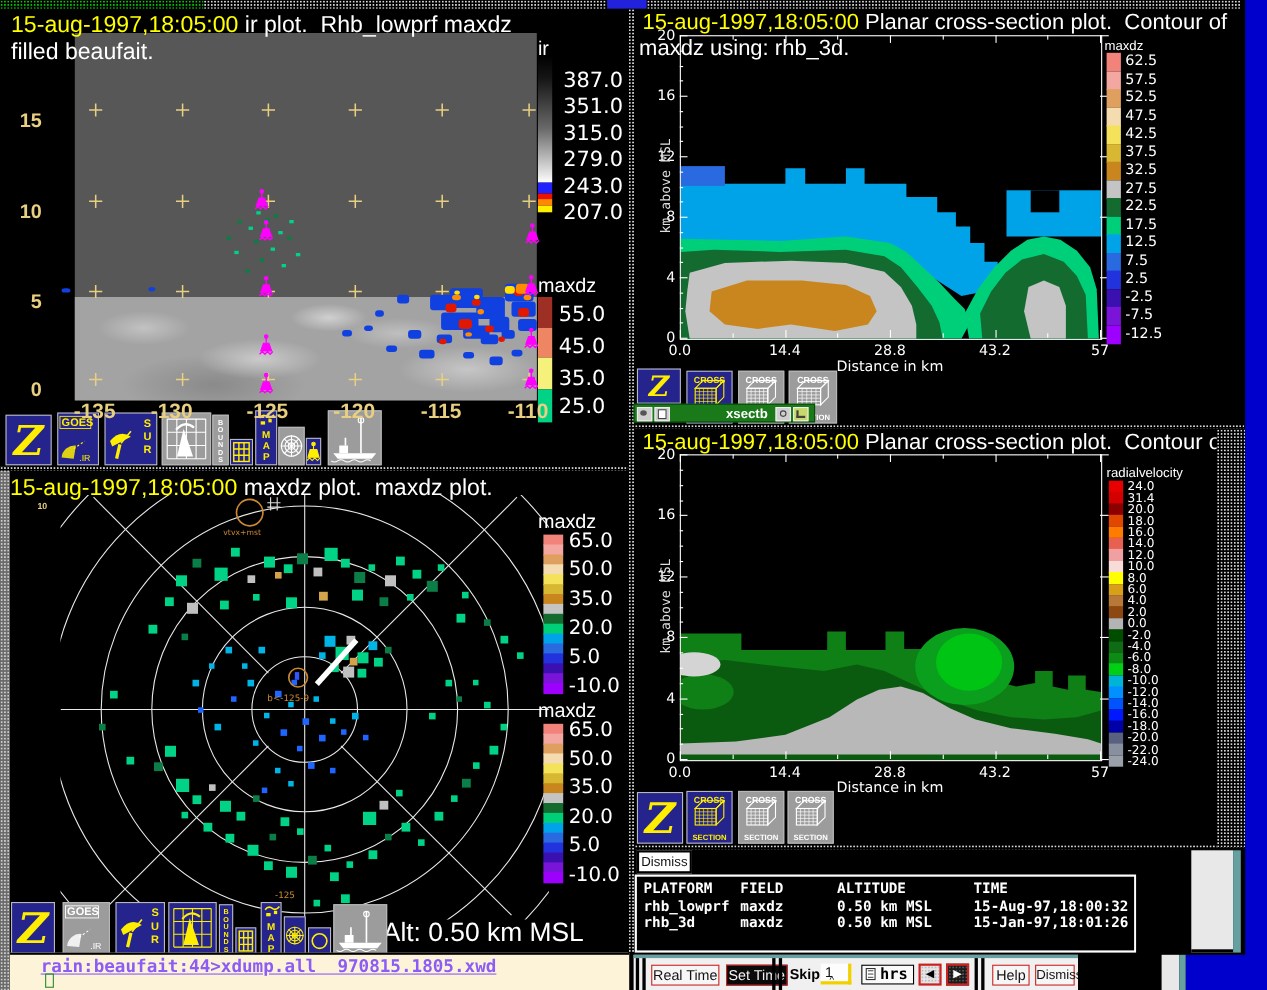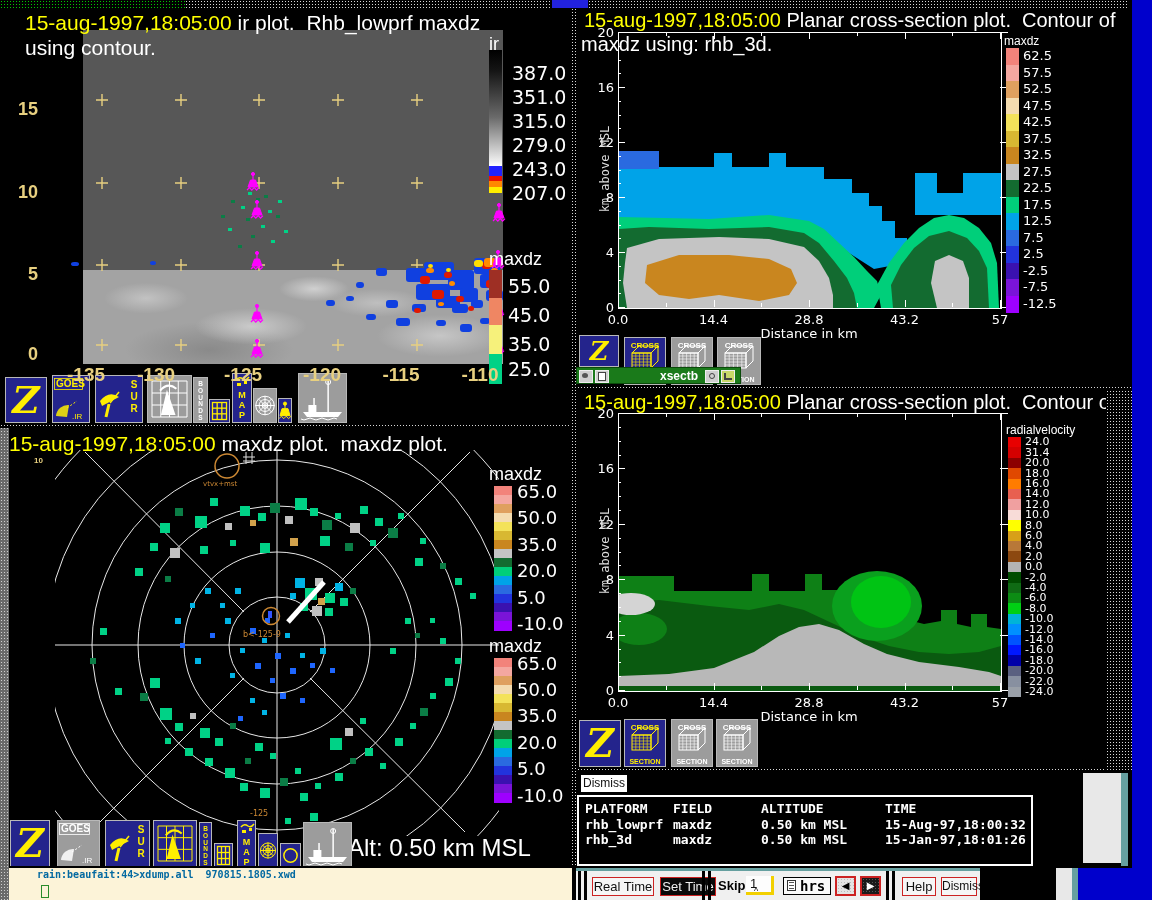--- a/index.html
+++ b/index.html
@@ -28,21 +28,21 @@
 </head>
 <body>
 
 <div id="screen">
 
   <div class="abs stipg" style="left:0;top:0;width:185px;height:8px;"></div>
   <div class="abs stip" style="left:185px;top:0;width:367px;height:8px;"></div>
   <div class="abs" style="left:552px;top:0;width:36px;height:8px;background:#2222dd;"></div>
   <div class="abs stip" style="left:588px;top:0;width:540px;height:8px;"></div>
 
-  <div class="abs" id="quad-ir" style="left:16px;top:8px;width:571px;height:416px;background:#000;">
+  <div class="abs" id="quad-ir" style="left:1px;top:8px;width:571px;height:416px;background:#000;">
     <div class="abs" style="left:67px;top:22px;width:420px;height:334px;background:#575757;">
       <div class="abs" style="left:0;top:240px;width:420px;height:94px;
         background:
          radial-gradient(60px 22px at 15% 30%, #c2c2c2 0%, rgba(0,0,0,0) 70%),
          radial-gradient(80px 26px at 40% 60%, #cacaca 0%, rgba(0,0,0,0) 70%),
          radial-gradient(70px 20px at 70% 35%, #bfbfbf 0%, rgba(0,0,0,0) 70%),
          radial-gradient(90px 30px at 85% 70%, #c6c6c6 0%, rgba(0,0,0,0) 70%),
          radial-gradient(50px 18px at 55% 20%, #d0d0d0 0%, rgba(0,0,0,0) 70%),
          radial-gradient(120px 40px at 30% 85%, #8a8a8a 0%, rgba(0,0,0,0) 70%),
          #a3a3a3;"></div>
@@ -177,21 +177,21 @@
             <path d="M476,308 l2.4,-2.4 2.4,2.4 2.4,-2.4 2.4,2.4 2.4,-2.4" fill="none" stroke-width="1.3"></path>
           </g>
           <g stroke="#ff00ff" fill="#ff00ff">
             <circle cx="482" cy="329" r="1.6"></circle>
             <line x1="482" y1="330" x2="482" y2="335" stroke-width="1.2"></line>
             <path d="M479.5,335 L484.5,335 L487,342 L477,342 Z"></path>
             <path d="M476,345 l2.4,-2.4 2.4,2.4 2.4,-2.4 2.4,2.4 2.4,-2.4" fill="none" stroke-width="1.3"></path>
           </g>
         </svg></div>
     <div class="abs qtitle" style="left:9px;top:3px;"><span class="ttime">15-aug-1997,18:05:00</span><span class="twhite"> ir plot.  Rhb_lowprf maxdz</span></div>
-    <div class="abs qtitle twhite" style="left:9px;top:28px;">using contour.</div>
+    <div class="abs qtitle twhite" style="left:9px;top:28px;">filled beaufait.</div>
     <div id="ir-axis-labels"></div>
     <div id="ir-colorbars"></div>
   </div>
 
   <div class="abs" id="toolbar-tl" style="left:0;top:0;">
       <div class="toolbtn on" style="left:5px;top:377px;width:42px;height:46px;"><svg width="40" height="44" viewBox="0 0 40 44">
           <text x="20" y="35.2" text-anchor="middle" font-family="DejaVu Serif,serif" font-style="italic" font-weight="bold" font-size="37.4" fill="#ffee00">Z</text>
         </svg></div>
       <div class="toolbtn on" style="left:52px;top:375px;width:38px;height:48px;"><svg width="36" height="46" viewBox="0 0 36 46">
           <text x="3" y="11" font-size="10" font-weight="bold" fill="#ffee00" font-family="Liberation Sans,sans-serif">GOES</text>
@@ -506,21 +506,21 @@
           <rect x="9.4" y="27" width="8" height="7" fill="#ffffff"></rect>
           <line x1="29.14" y1="34" x2="29.14" y2="6" stroke="#ffffff" stroke-width="1.5"></line>
           <circle cx="29.14" cy="8" r="2.5" fill="none" stroke="#ffffff"></circle>
           <line x1="15.040000000000001" y1="27" x2="15.040000000000001" y2="20" stroke="#ffffff" stroke-width="1.5"></line>
           <path d="M2,41 q3,2 6,0 t6,0 t6,0 t6,0 t6,0 t6,0" stroke="#ffffff" fill="none"></path>
         </svg></div>
     </div>
 
   <div class="abs stipl" style="left:0;top:424px;width:9px;height:476px;"></div>
   <div class="abs" id="terminal" style="left:9px;top:866px;width:563px;height:34px;background:#fcf3d8;border-top:2px solid #000;box-sizing:border-box;">
-    <div class="abs monow" style="left:28px;top:1px;font-size:10px;font-weight:bold;color:#0369a1;white-space:pre;">rain:beaufait:44&gt;xdump.all  970815.1805.xwd</div>
+    <div class="abs monow" style="left:28px;top:1px;font-size:16px;font-weight:bold;color:#8b5cf6;white-space:pre;text-decoration:underline;">rain:beaufait:44&gt;xdump.all  970815.1805.xwd</div>
     <div class="abs" style="left:32px;top:17px;width:8px;height:13px;border:1.5px solid #2a8c2a;box-sizing:border-box;"></div>
   </div>
 
   <div class="abs stip" style="left:571px;top:8px;width:6px;height:858px;"></div>
   <div class="abs stip" style="left:0;top:424px;width:571px;height:4px;"></div>
 
   <div class="abs" id="quad-xst" style="left:577px;top:8px;width:554px;height:378px;background:#000;">
     <div class="abs qtitle" style="left:7px;top:1px;font-size:20px;"><span class="ttime">15-aug-1997,18:05:00</span><span class="twhite"> Planar cross-section plot.  Contour of</span></div>
     <div class="abs qtitle twhite" style="left:4px;top:25px;font-size:20px;z-index:5;">maxdz using: rhb_3d.</div>
   </div>

